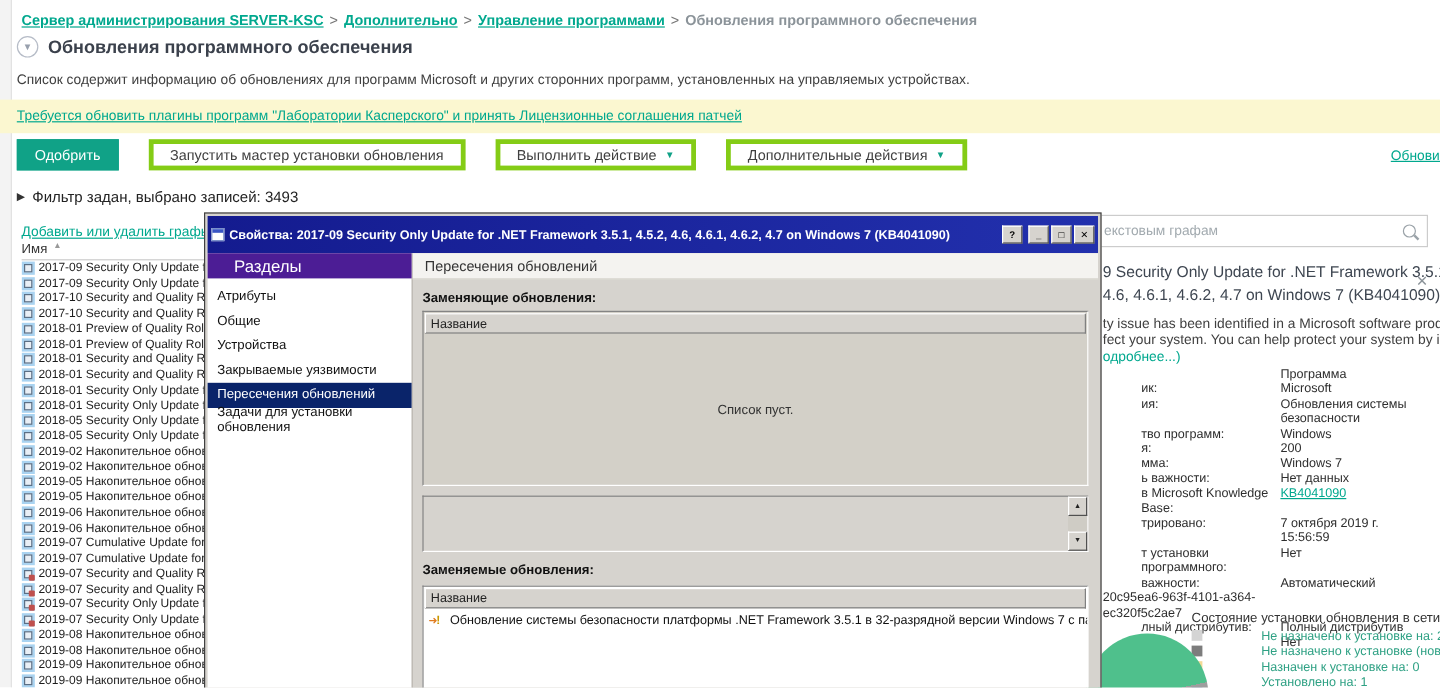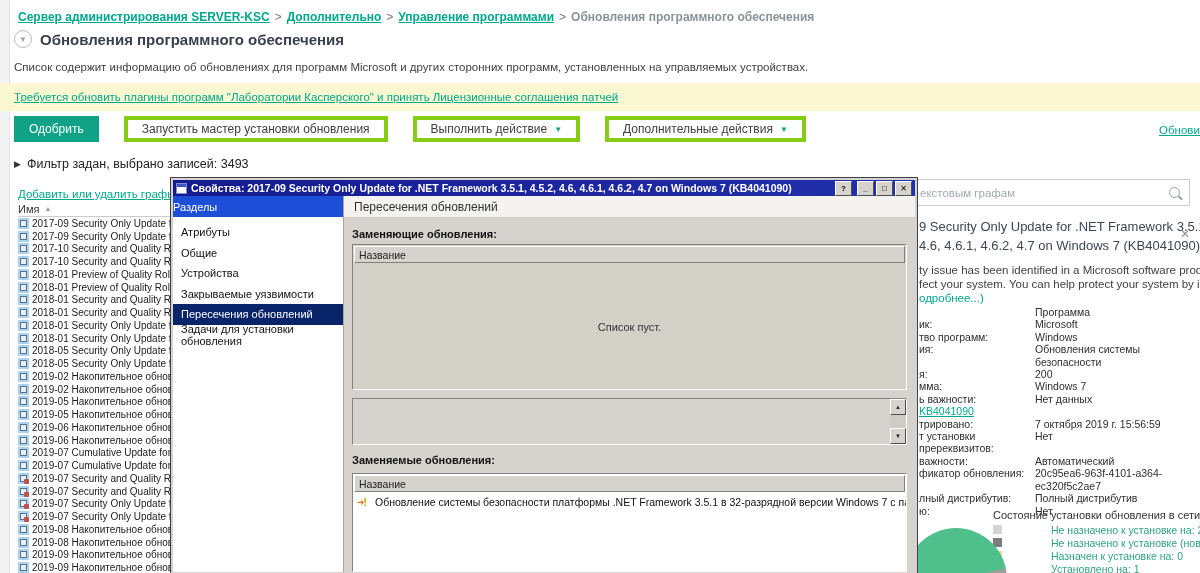--- a/index.html
+++ b/index.html
@@ -45,64 +45,64 @@
 
   
   .search-box{left:690px;top:179px;width:500px;height:27px;border:1px solid #ccc;background:#fff;box-sizing:border-box;}
   .search-ph{position:absolute;left:229px;top:7px;font-size:11.5px;color:#a2aaaf;}
   .search-icon{position:absolute;right:9px;top:7px;width:9px;height:9px;border:1.5px solid #9aa2a8;border-radius:50%;}
   .search-icon::after{content:"";position:absolute;width:5px;height:1.5px;background:#9aa2a8;
                       transform:rotate(45deg);right:-4px;bottom:-1px;}
 
   
   .updates{left:18px;top:202px;width:153px;}
-  .updates-header{display:flex;align-items:center;gap:5px;font-size:11px;color:#333;height:13px;
+  .updates-header{display:flex;align-items:flex-start;gap:5px;font-size:11px;color:#333;height:13px;
                   border-bottom:1px solid #ccc;padding-bottom:1px;}
   .sort-icon{font-size:7px;color:#999;}
   .updates-rows{height:358px;overflow:hidden;}
   .urow{display:flex;align-items:center;height:12.75px;white-space:nowrap;cursor:pointer;}
   .uicon{width:11px;height:11px;min-width:11px;background:#a9d3f1;position:relative;margin-right:3px;}
   .uicon::before{content:"";position:absolute;left:2px;top:2px;width:7px;height:7px;background:#e9eff6;
                  border:1px solid #5b6f85;box-sizing:border-box;}
   .urow.flagged .uicon::after{content:"";position:absolute;right:0;bottom:0;width:5px;height:5px;
                  background:#c0504d;border-radius:1px;}
   .uname{font-size:10px;color:#1c1c1c;}
 
   
   .d-close{left:1180px;top:227px;color:#8b9399;font-size:12px;cursor:pointer;}
   .d-title{left:919px;font-size:13px;color:#3e4651;white-space:nowrap;}
   .d-desc{left:919px;font-size:11.5px;color:#3f3f3f;white-space:nowrap;}
   .d-link{color:#00a88e;text-decoration:none;cursor:pointer;}
   .d-fields{left:919px;top:306px;width:272px;}
   .d-frow{display:flex;line-height:12.4px;font-size:10.5px;color:#2e2e2e;}
-  .d-flabel{width:116px;min-width:116px;}
+  .d-flabel{width:116px;min-width:116px;margin-left:32px;}
   .d-fvalue{width:156px;overflow-wrap:break-word;}
   .d-fvalue.link{color:#00a88e;text-decoration:underline;cursor:pointer;}
   .d-status-head{left:993px;top:509px;font-size:11px;color:#333;white-space:nowrap;}
   .d-legend{left:993px;top:523px;}
   .lrow{display:flex;align-items:center;height:13px;gap:5px;white-space:nowrap;}
   .lsq{width:9px;height:9px;min-width:9px;}
   .ltext{font-size:10.5px;color:#2fa184;margin-left:44px;}
   .pie{left:905px;top:528px;width:102px;height:102px;border-radius:50%;z-index:1;}
 
   
   .dialog{left:170px;top:177px;width:748px;height:400px;background:#d6d3ce;border:1px solid #404040;
           padding:2px;box-sizing:border-box;z-index:10;}
-  .titlebar{height:16px;background:linear-gradient(to right,#141b8f,#2230ad);display:flex;align-items:center;
+  .titlebar{height:31px;background:linear-gradient(to right,#141b8f,#2230ad);display:flex;align-items:center;
             padding:0 3px;gap:4px;}
   .title-icon{width:11px;height:11px;min-width:11px;background:#fff;border:1px solid #7b90c9;box-sizing:border-box;position:relative;}
   .title-icon::before{content:"";position:absolute;left:0;top:0;right:0;height:3px;background:#3a56c4;}
   .title-text{color:#fff;font-size:10.5px;font-weight:bold;flex:1;white-space:nowrap;overflow:hidden;}
   .winbtns{display:flex;gap:2px;align-items:center;}
   .winbtn{width:15px;height:13px;background:#d6d3ce;border:1px solid;border-color:#fff #505050 #505050 #fff;
           font-size:8px;display:flex;align-items:center;justify-content:center;color:#000;font-weight:bold;cursor:pointer;}
   .winbtn.help{margin-right:3px;}
   .dialog-body{display:flex;height:calc(100% - 18px);}
   .dlg-side{width:170px;min-width:170px;display:flex;flex-direction:column;background:#fff;border-right:1px solid #aaa69e;}
-  .dlg-side-head{height:21px;background:#1d4ed8;color:#fff;font-size:11px;display:flex;align-items:center;padding-left:0;}
+  .dlg-side-head{height:21px;background:#4c1d95;color:#fff;font-size:14px;display:flex;align-items:center;padding-left:22px;}
   .dlg-side-items{padding-top:5px;}
   .side-item{height:20.5px;display:flex;align-items:center;padding-left:8px;font-size:11px;color:#111;cursor:pointer;}
   .side-item.selected{background:#0a246a;color:#fff;}
   .dlg-main{flex:1;display:flex;flex-direction:column;background:#d6d3ce;min-width:0;}
   .dlg-main-head{height:21px;min-height:21px;background:#f4f3f0;font-size:12px;color:#333;display:flex;
                  align-items:center;padding-left:10px;border-bottom:1px solid #d0cdc6;}
   .dlg-content{flex:1;padding:10px 8px 0 8px;display:flex;flex-direction:column;min-height:0;}
   .sec-label{font-size:11px;font-weight:bold;color:#111;margin-bottom:4px;}
   .listbox1{height:144px;border:1px solid;border-color:#848484 #fff #fff #848484;background:#d3d0c8;
             display:flex;flex-direction:column;}
@@ -177,56 +177,56 @@
 <div class="abs d-fields" id="d-fields">
     <div class="d-frow">
     <span class="d-flabel"></span>
     <span class="d-fvalue">Программа</span>
   </div>
     <div class="d-frow">
     <span class="d-flabel">ик:</span>
     <span class="d-fvalue">Microsoft</span>
   </div>
     <div class="d-frow">
+    <span class="d-flabel">ия:</span>
+    <span class="d-fvalue">Обновления системы безопасности</span>
+  </div>
+    <div class="d-frow">
     <span class="d-flabel">тво программ:</span>
     <span class="d-fvalue">Windows</span>
   </div>
     <div class="d-frow">
-    <span class="d-flabel">ия:</span>
-    <span class="d-fvalue">Обновления системы безопасности</span>
-  </div>
-    <div class="d-frow">
     <span class="d-flabel">я:</span>
     <span class="d-fvalue">200</span>
   </div>
     <div class="d-frow">
     <span class="d-flabel">мма:</span>
     <span class="d-fvalue">Windows 7</span>
   </div>
     <div class="d-frow">
     <span class="d-flabel">ь важности:</span>
     <span class="d-fvalue">Нет данных</span>
   </div>
     <div class="d-frow">
+    <span class="d-flabel">в Microsoft Knowledge Base:</span>
     <span class="d-fvalue link">KB4041090</span>
   </div>
     <div class="d-frow">
     <span class="d-flabel">трировано:</span>
     <span class="d-fvalue">7 октября 2019 г. 15:56:59</span>
   </div>
     <div class="d-frow">
-    <span class="d-flabel">т установки пререквизитов:</span>
+    <span class="d-flabel">т установки программного:</span>
     <span class="d-fvalue">Нет</span>
   </div>
     <div class="d-frow">
     <span class="d-flabel">важности:</span>
     <span class="d-fvalue">Автоматический</span>
   </div>
     <div class="d-frow">
-    <span class="d-flabel">фикатор обновления:</span>
     <span class="d-fvalue">20c95ea6-963f-4101-a364-ec320f5c2ae7</span>
   </div>
     <div class="d-frow">
     <span class="d-flabel">лный дистрибутив:</span>
     <span class="d-fvalue">Полный дистрибутив</span>
   </div>
     <div class="d-frow">
     <span class="d-flabel">ю:</span>
     <span class="d-fvalue">Нет</span>
   </div>

